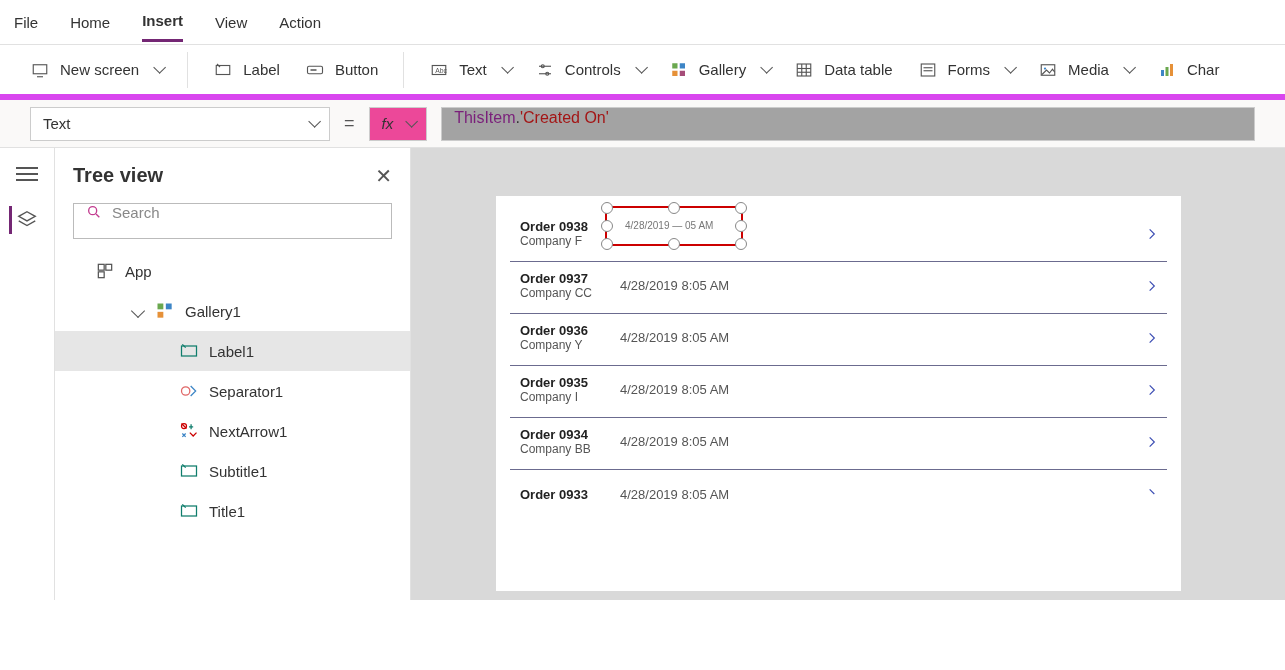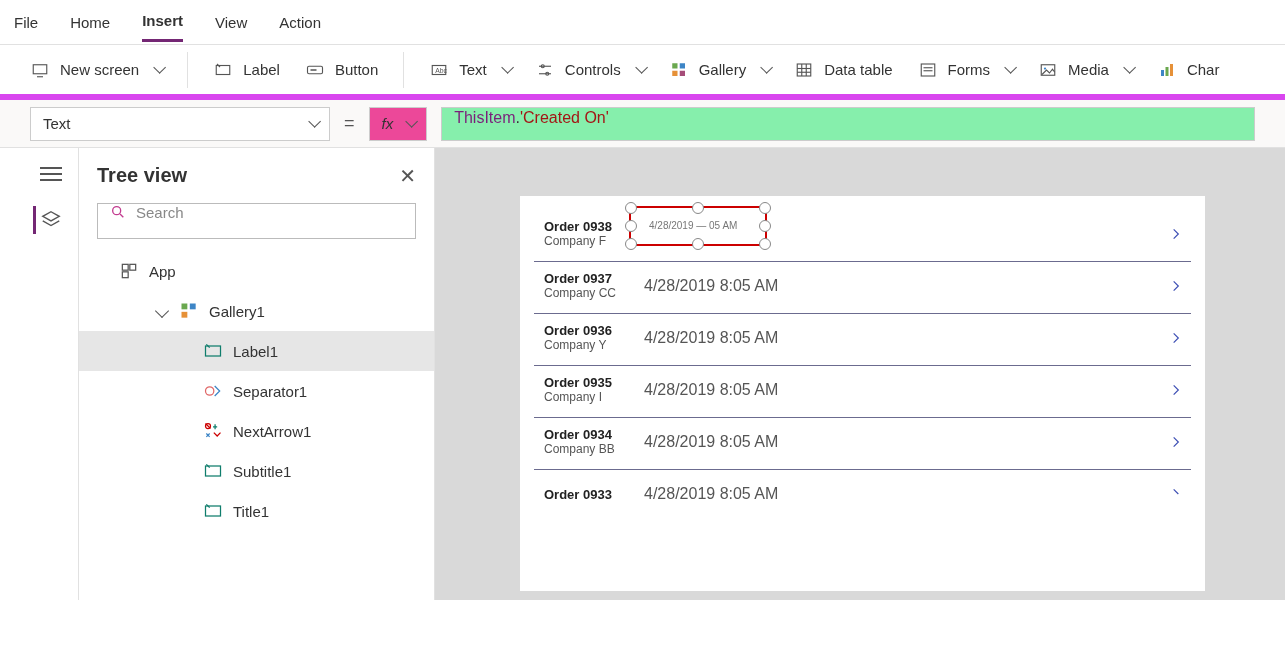--- a/index.html
+++ b/index.html
@@ -15,26 +15,26 @@
   .ribbon .sep { width: 1px; height: 36px; background: #e1e1e1; }
   .ribbon-btn { display: flex; align-items: center; gap: 10px; font-size: 15px; color: #333; cursor: pointer; }
   .ribbon-btn svg { width: 18px; height: 18px; }
   .caret { display: inline-block; width: 9px; height: 9px; border-right: 1.5px solid #555; border-bottom: 1.5px solid #555; transform: rotate(45deg) translateY(-3px); margin-left: 4px; }
   
   
   .fxrow { height: 48px; display: flex; align-items: center; padding: 6px 30px; gap: 14px; background: #faf9f8; border-bottom: 1px solid #e1e1e1; }
   .prop-dd { width: 300px; height: 34px; border: 1px solid #ccc; background: #fff; display: flex; align-items: center; justify-content: space-between; padding: 0 12px; font-size: 15px; }
   .eq { font-size: 18px; color: #555; }
   .fx-box { height: 34px; border: 1px solid #ccc; background: #ec4899; display: flex; align-items: center; padding: 0 12px; gap: 8px; font-family: Consolas, monospace; font-size: 15px; font-style: italic; }
-  .formula-input { flex: 1; height: 34px; border: 1px solid #ccc; background: #86efac; padding: 0 12px; font-family: Consolas, monospace; font-size: 16px; }
+  .formula-input { flex: 1; height: 34px; border: 1px solid #ccc; background: #a3a3a3; padding: 0 12px; font-family: Consolas, monospace; font-size: 16px; }
   .tok-obj { color: #7a1f7a; }
   .tok-prop { color: #a31515; }
   
   
-  .main { height: 452px; display: flex; padding-left: 24px; }
+  .main { height: 452px; display: flex; }
   
   .leftrail { width: 55px; border-right: 1px solid #e1e1e1; display: flex; flex-direction: column; align-items: center; padding-top: 16px; gap: 26px; }
   .leftrail .rail-btn { width: 24px; height: 20px; cursor: pointer; display: flex; align-items: center; justify-content: center; }
   .hamburger { width: 22px; height: 14px; display: flex; flex-direction: column; justify-content: space-between; }
   .hamburger div { height: 2px; background: #555; }
   .layers-icon { position: relative; }
   .layers-icon::before { content: ""; position: absolute; left: -6px; top: -4px; width: 3px; height: 28px; background: #742774; }
   
   .treepanel { width: 356px; border-right: 1px solid #e1e1e1; display: flex; flex-direction: column; }
   .tree-header { height: 55px; display: flex; align-items: center; justify-content: space-between; padding: 0 18px; }
@@ -57,21 +57,21 @@
   
   
   .canvas-area { flex: 1; background: #d9d9d9; position: relative; }
   .device { position: absolute; left: 85px; top: 48px; width: 685px; height: 395px; background: #ffffff; }
   .gallery { padding: 14px 0; }
   .grow { border-bottom: 1px solid #6b6b8f; margin: 0 14px; padding: 10px 10px 14px; display: flex; align-items: center; position: relative; height: 52px; }
   .grow:first-child { border-top: none; }
   .gtitle { font-size: 13px; font-weight: 700; color: #222; }
   .gsub { font-size: 12px; color: #555; }
   .gtextcol { width: 100px; }
-  .gdate { font-size: 16px; color: #555; text-align: center; }
+  .gdate { font-size: 13px; color: #555; text-align: center; }
   .garrow { position: absolute; right: 8px; top: 50%; transform: translateY(-50%); }
   .garrow svg { width: 14px; height: 14px; }
   
   .sel-label { position: absolute; border: 2px solid #cc0000; border-radius: 6px; left: 95px; top: -4px; width: 138px; height: 40px; }
   .sel-handles { position: absolute; inset: 0; }
   .handle { position: absolute; width: 12px; height: 12px; background: #fff; border: 1px solid #888; border-radius: 50%; }
   .handle.tl { left: -6px; top: -6px; } .handle.tr { right: -6px; top: -6px; }
   .handle.bl { left: -6px; bottom: -6px; } .handle.br { right: -6px; bottom: -6px; }
   .handle.tm { left: 50%; margin-left: -6px; top: -6px; }
   .handle.bm { left: 50%; margin-left: -6px; bottom: -6px; }

